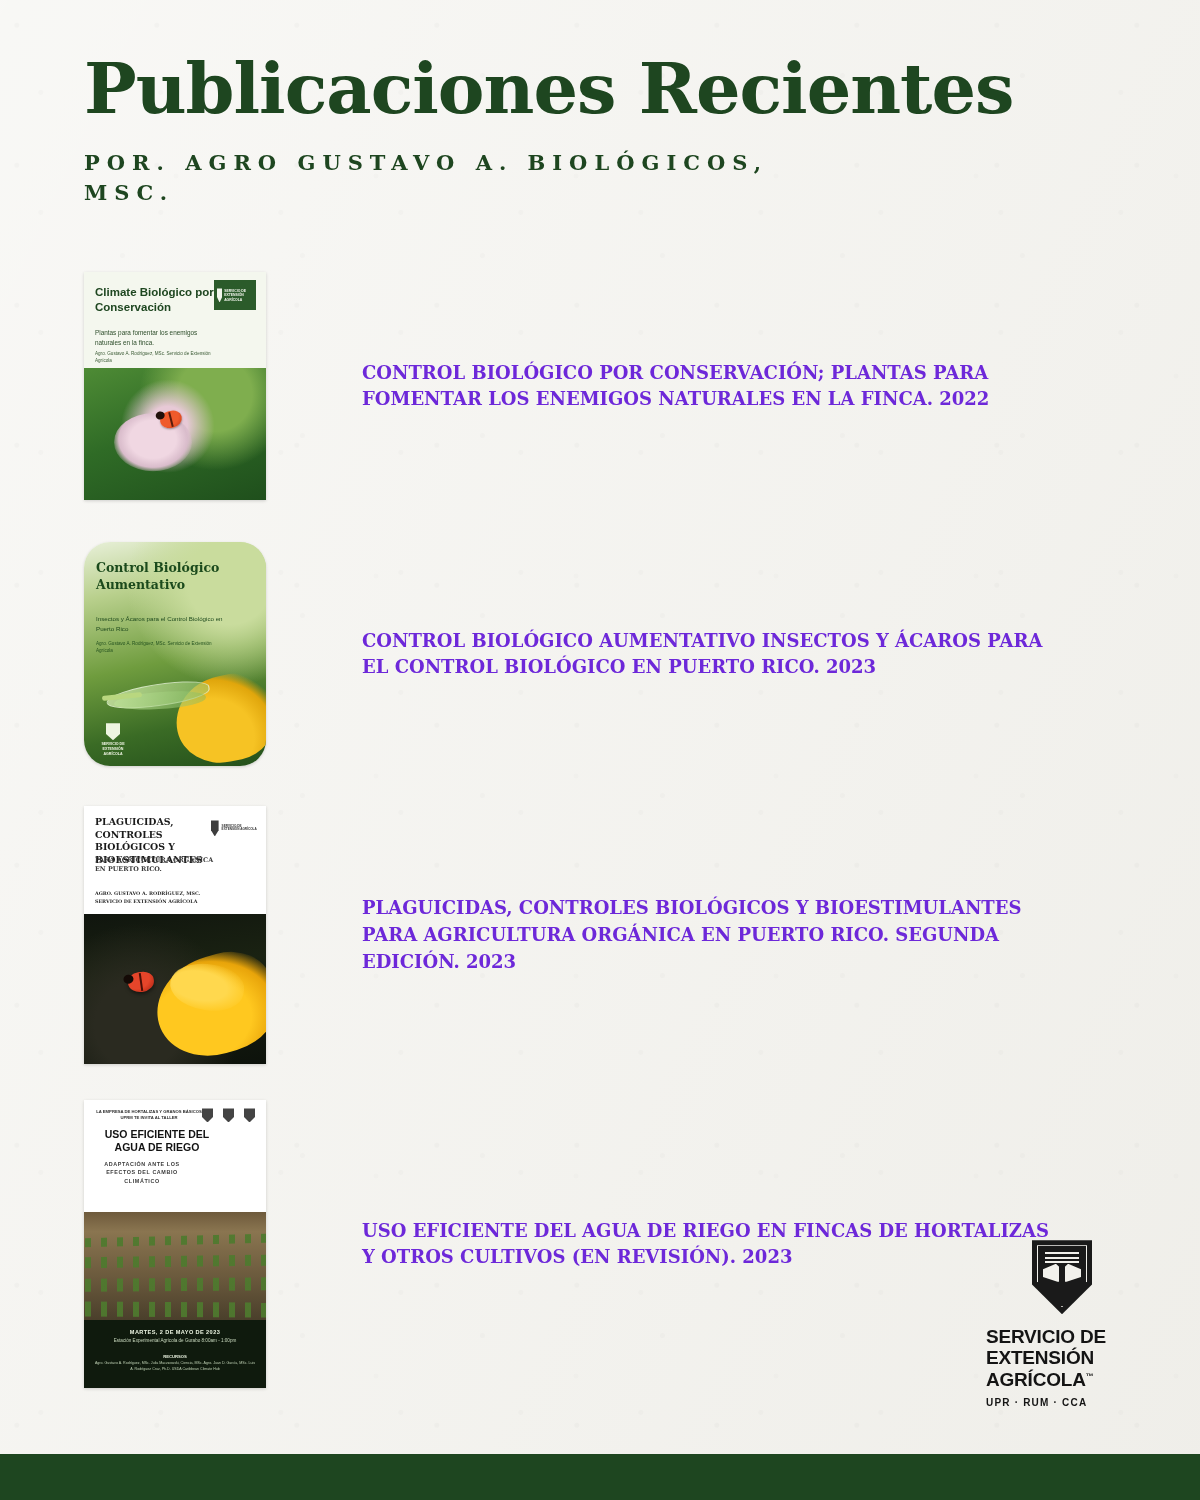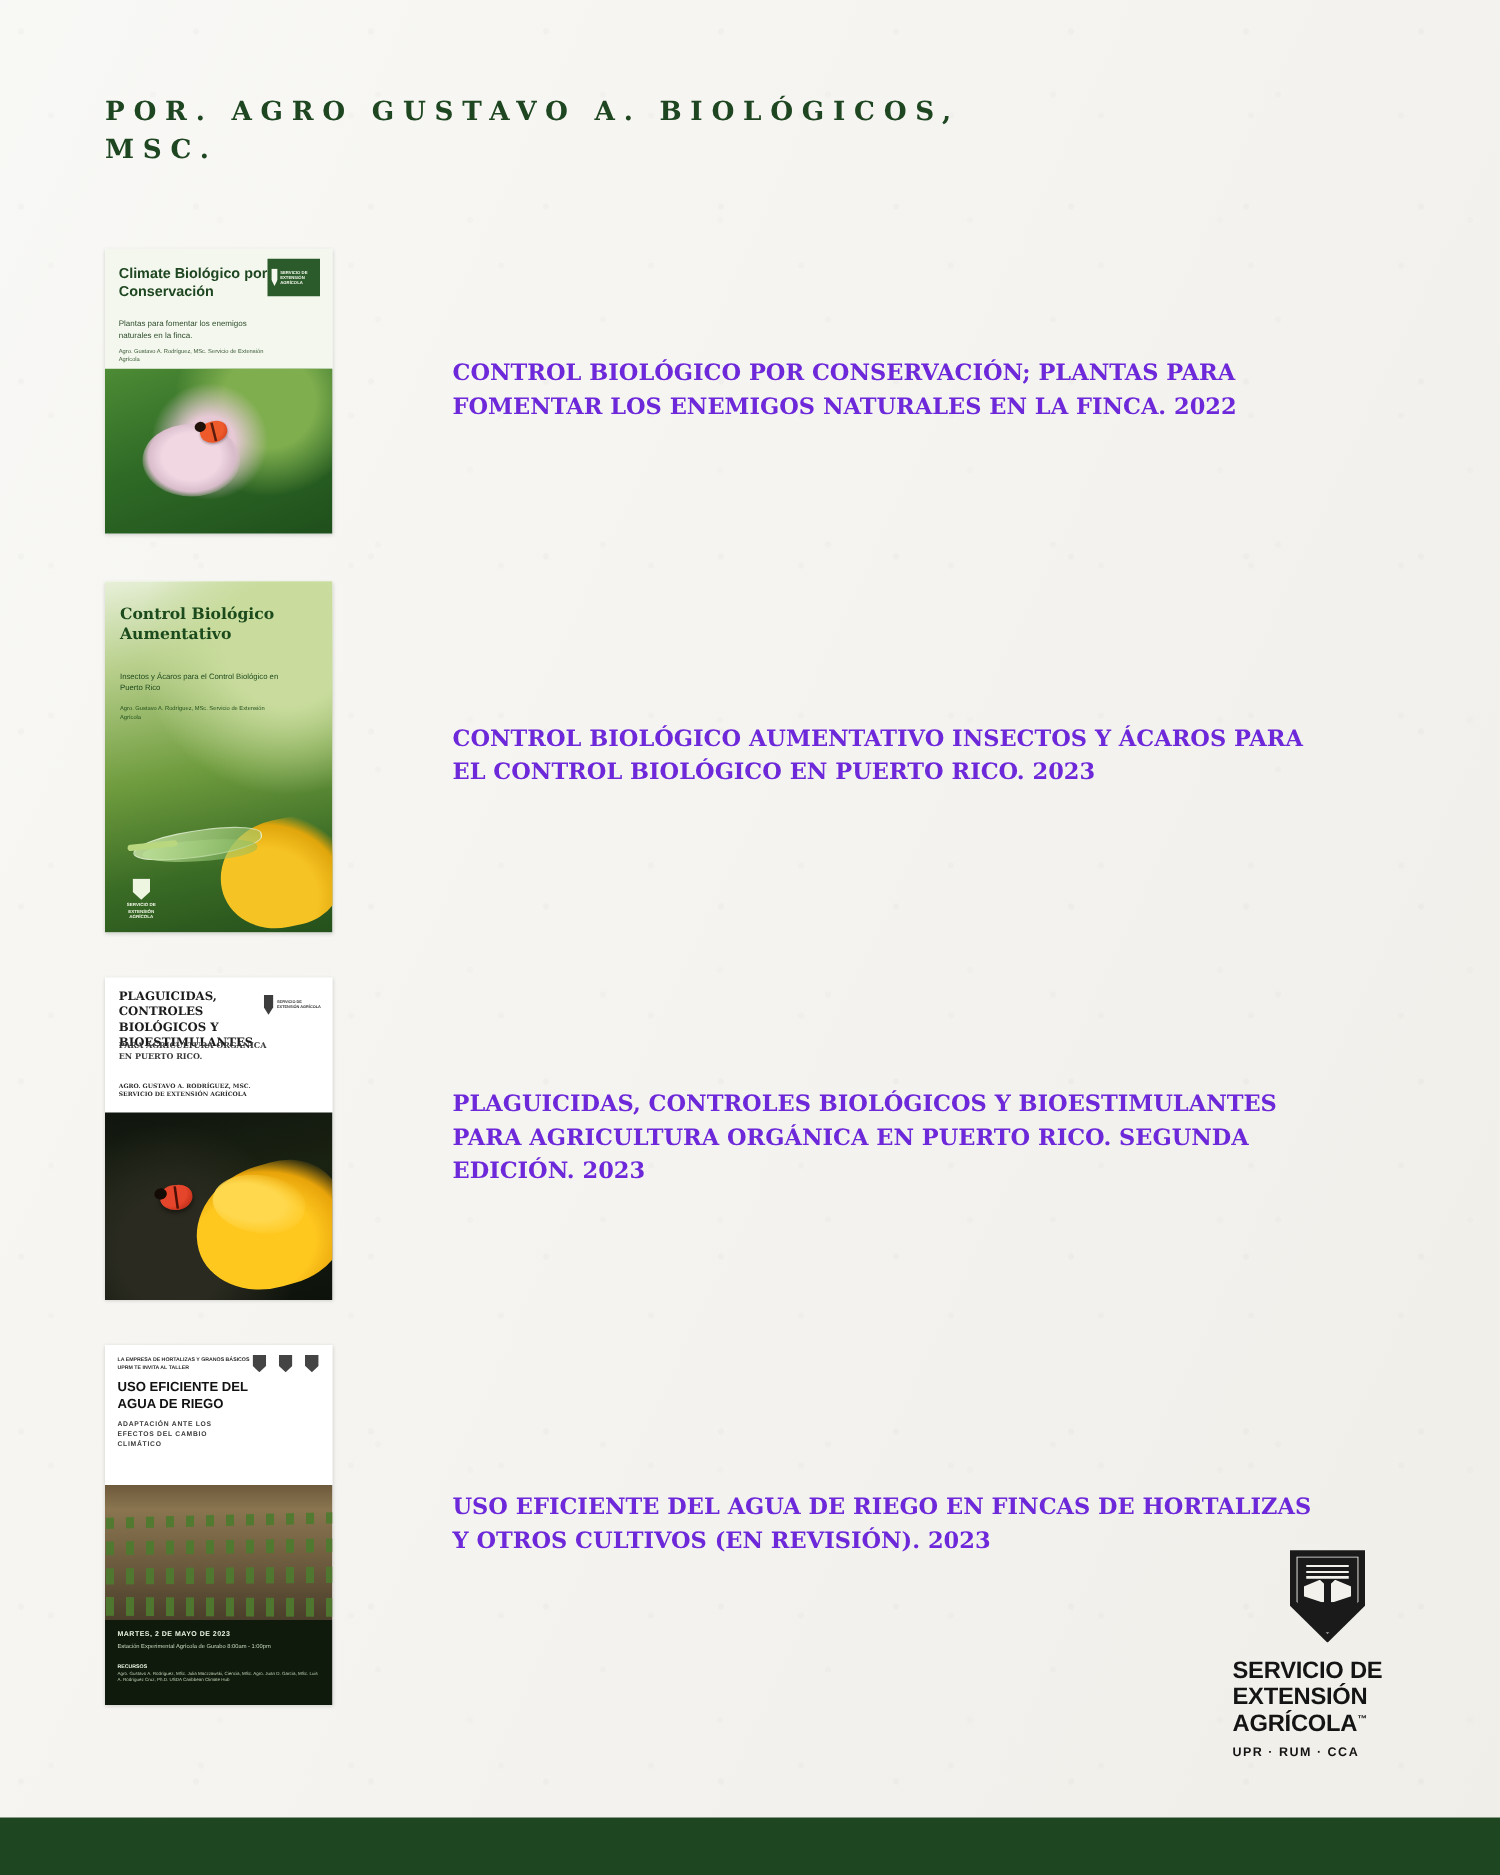--- a/index.html
+++ b/index.html
@@ -66,23 +66,23 @@
   .cover {
     width: 182px;
     flex: 0 0 182px;
     height: 228px;
     position: relative;
     overflow: hidden;
     box-shadow: 0 1px 3px rgba(0,0,0,0.16);
     background: #ffffff;
   }
 
-  .cover.tall { height: 281px; }
+  .cover.tall { height: 224px; border-radius: 26px; }
   .cover.tall3 { height: 258px; }
-  .cover.tall4 { height: 288px; }
+  .cover.tall4 { height: 288px; text-align: center; }
 
   .pub-text {
     margin-left: 96px;
     font-family: "DejaVu Serif", serif;
     font-weight: bold;
     font-size: 18px;
     line-height: 1.48;
     color: #6d28d9;
     max-width: 700px;
     text-transform: uppercase;
@@ -428,20 +428,21 @@
   }
 </style>
 </head>
 <body>
 
 <div class="paper-texture"></div>
 
 <div class="content">
 
   <div class="header">
+    <div class="title">Publicaciones Recientes</div>
     <div class="byline">POR. AGRO GUSTAVO A. BIOLÓGICOS, MSC.</div>
   </div>
 
   <div class="pubs">
 
     <div class="pub-row">
       <div class="cover">
         <div class="c1-top"></div>
         <div class="c1-title">Climate Biológico por Conservación</div>
         <div class="c1-sub">Plantas para fomentar los enemigos naturales en la finca.</div>

